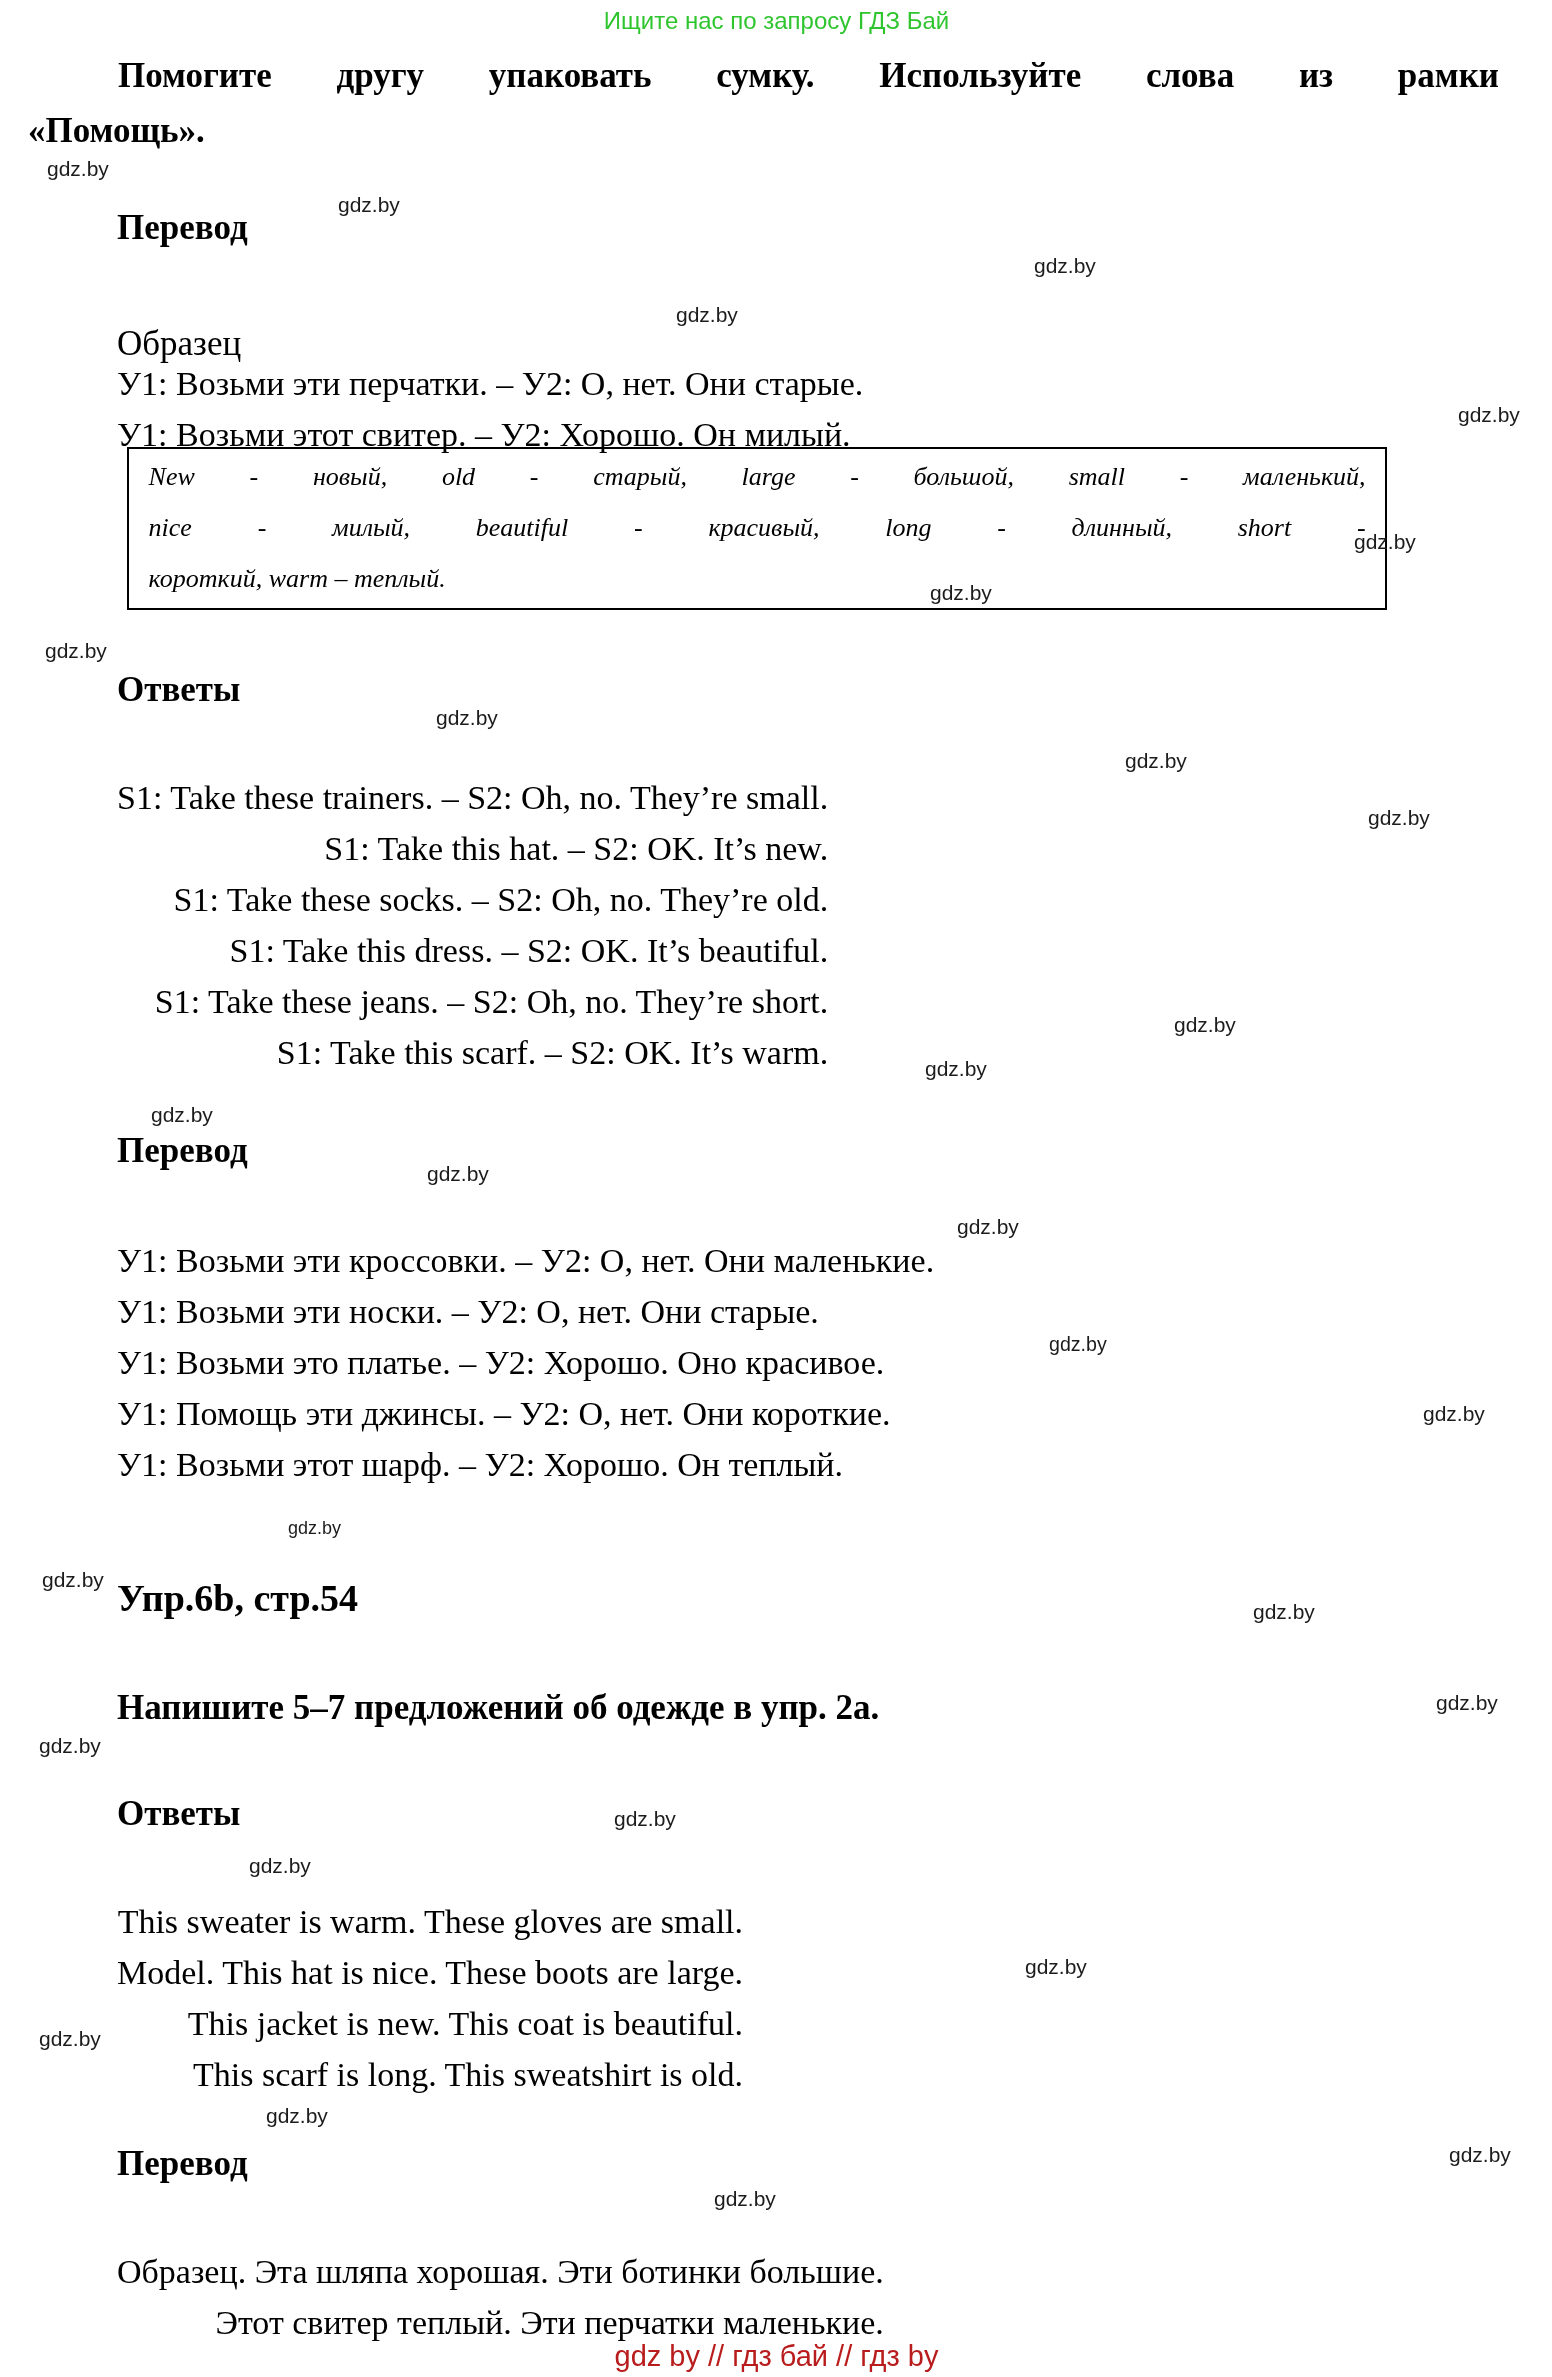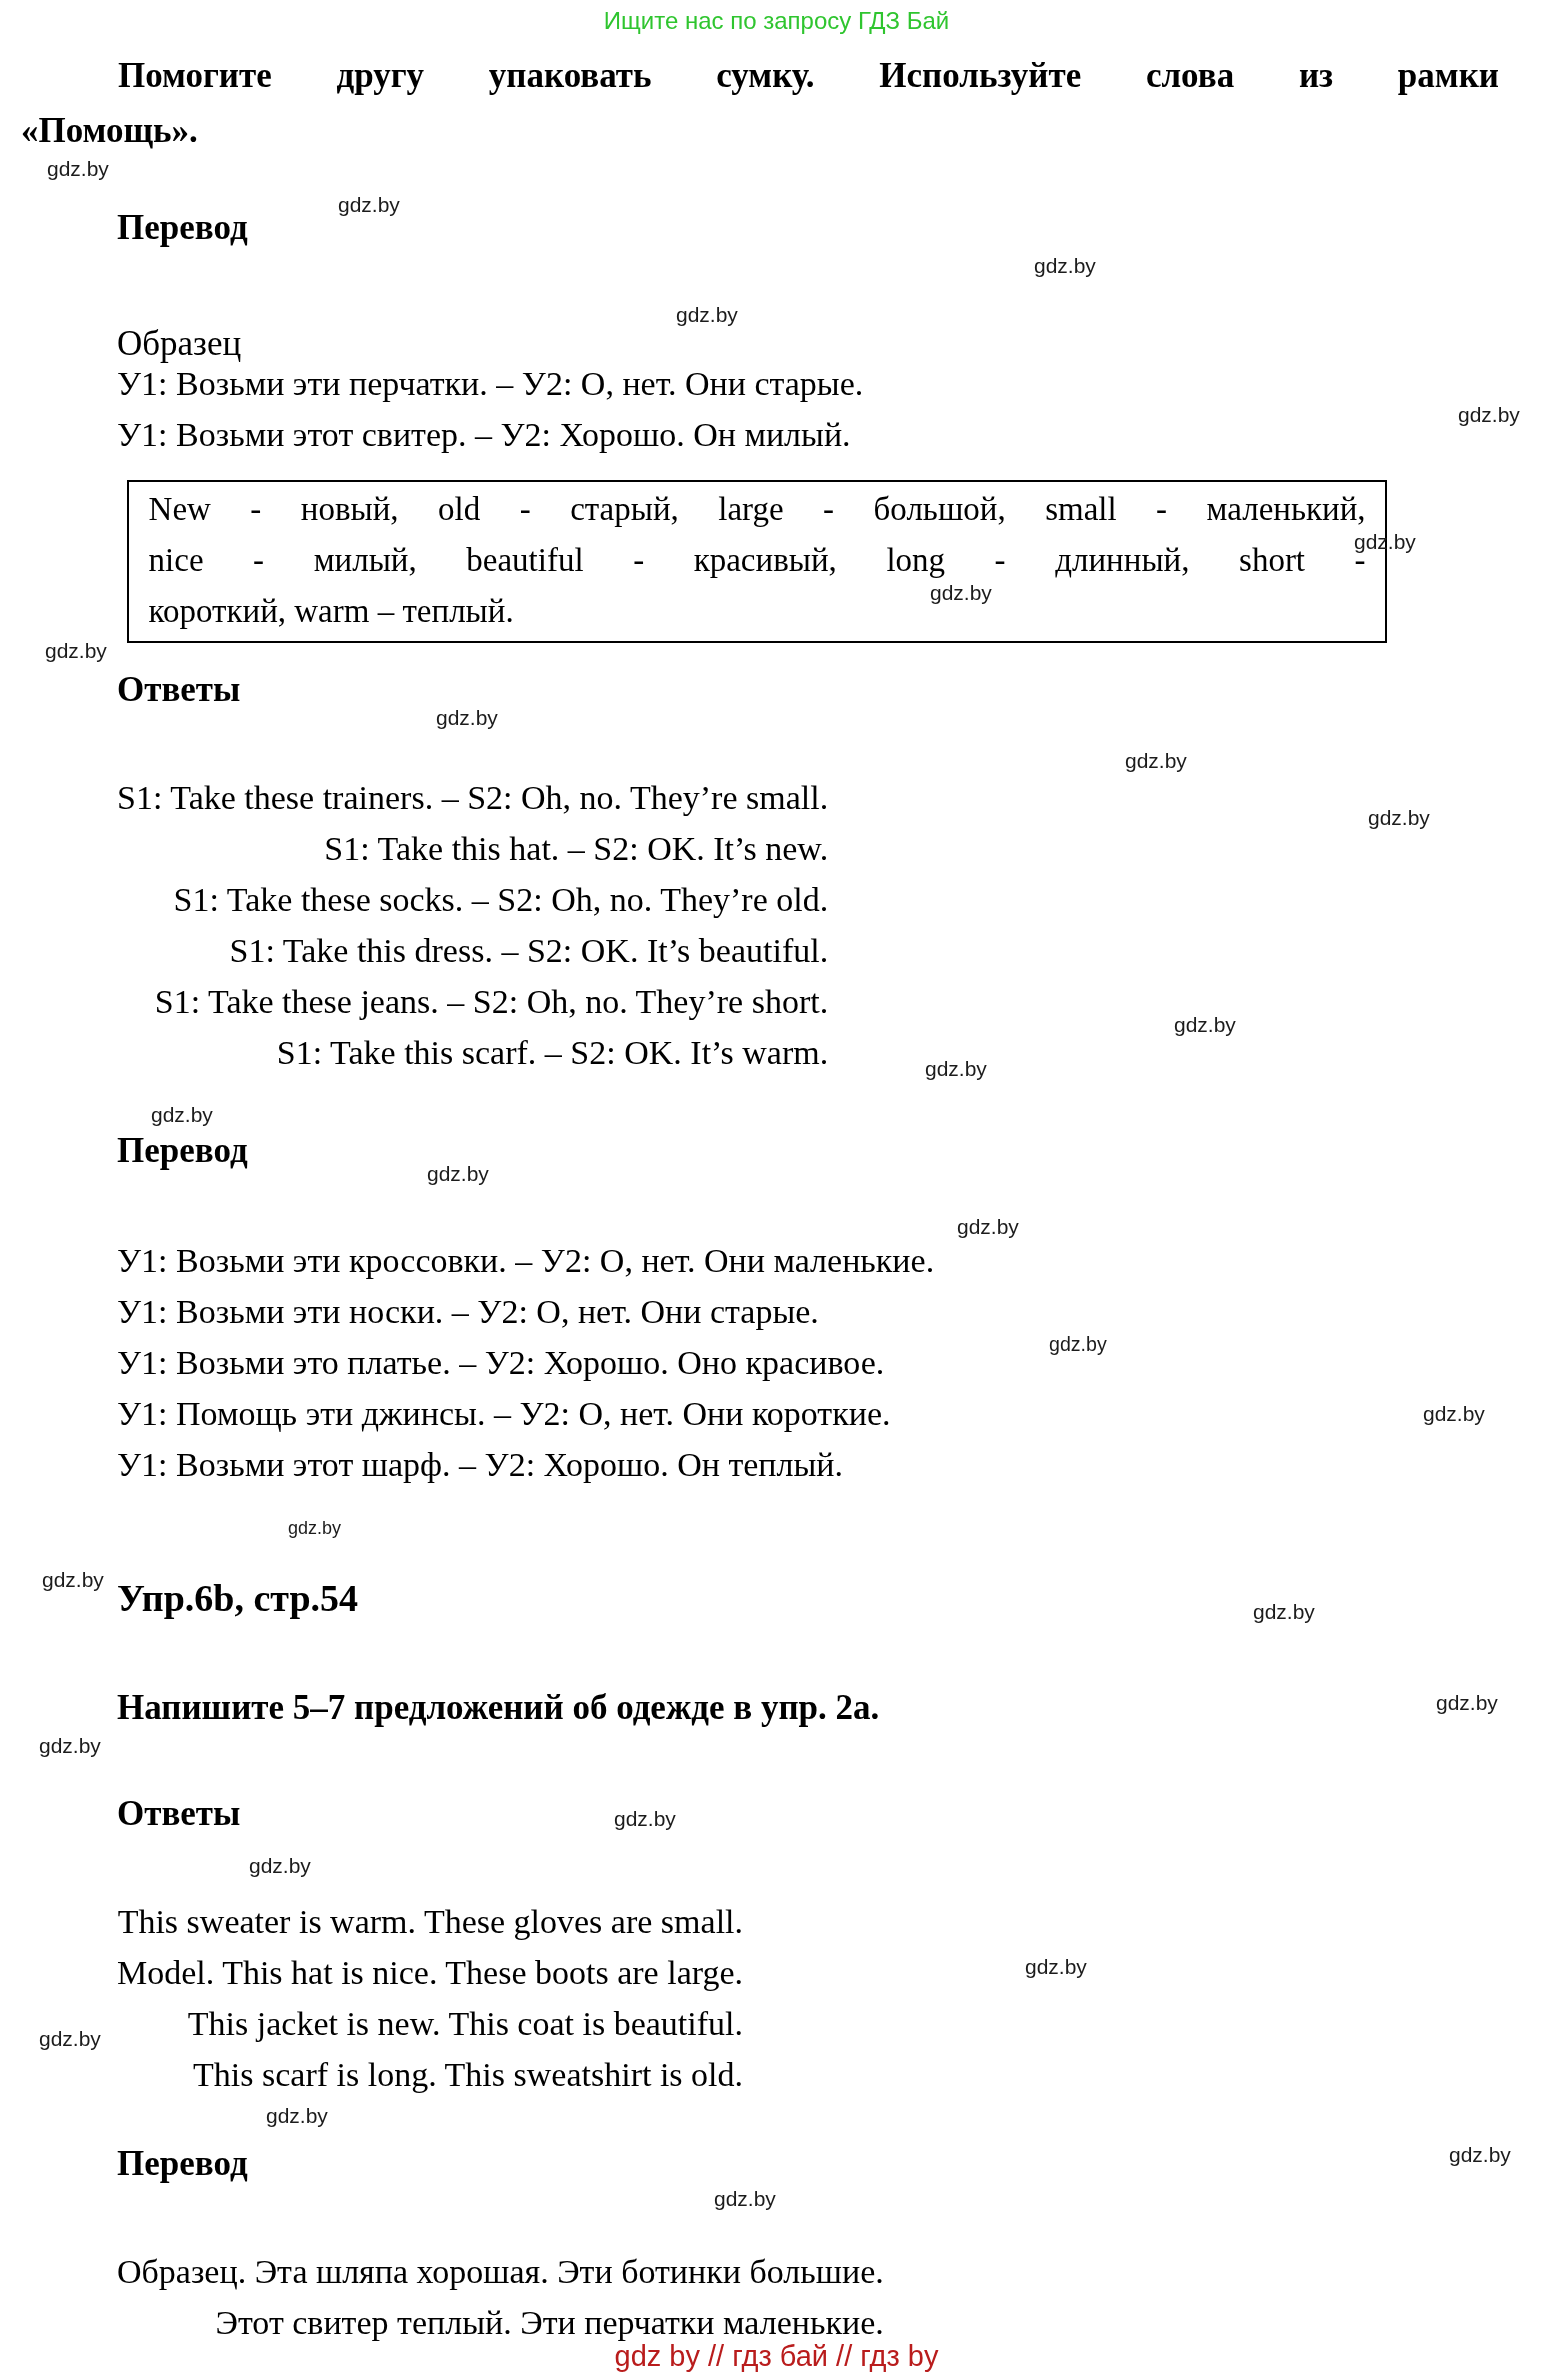--- a/index.html
+++ b/index.html
@@ -13,37 +13,37 @@
     font-family:"Liberation Sans", sans-serif;font-size:24px;line-height:30px;
   }
   .heading{
     left:21px;top:48px;width:1478px;
     font-weight:bold;font-size:35px;line-height:55px;
   }
   .heading .h-line1{
     padding-left:97px;text-align:justify;text-align-last:justify;
     word-spacing:4.5px;white-space:normal;
   }
-  .heading .h-line2{white-space:nowrap;}
+  .heading .h-line2{white-space:nowrap;margin-left:7px;}
   .label{
     left:117px;font-weight:bold;font-size:35px;line-height:38px;white-space:nowrap;
   }
   .plain{
     left:117px;font-size:35px;line-height:38px;white-space:nowrap;
   }
   .tblock{
     left:117px;font-size:34px;white-space:nowrap;
   }
   .lh67 div{line-height:51px;text-align:right;}
   .lh68 div{line-height:51px;}
   .helpbox{
-    left:127px;top:480px;width:1217px;
+    left:127px;top:447px;width:1217px;
     border:2.3px solid #000;background:transparent;
     padding:1.5px 19.6px 4.5px 19.6px;
-    font-size:33px;line-height:51px;
+    font-size:26px;line-height:51px;font-style:italic;
   }
   .helpbox .jline{text-align:justify;text-align-last:justify;white-space:normal;}
   .helpbox .lline{text-align:left;white-space:nowrap;}
   .wm{
     position:absolute;
     font-family:"Liberation Sans", sans-serif;
     color:#1c1c1c;white-space:nowrap;line-height:1.1;
   }
   .footer{
     left:0;right:0;top:2340px;text-align:center;

